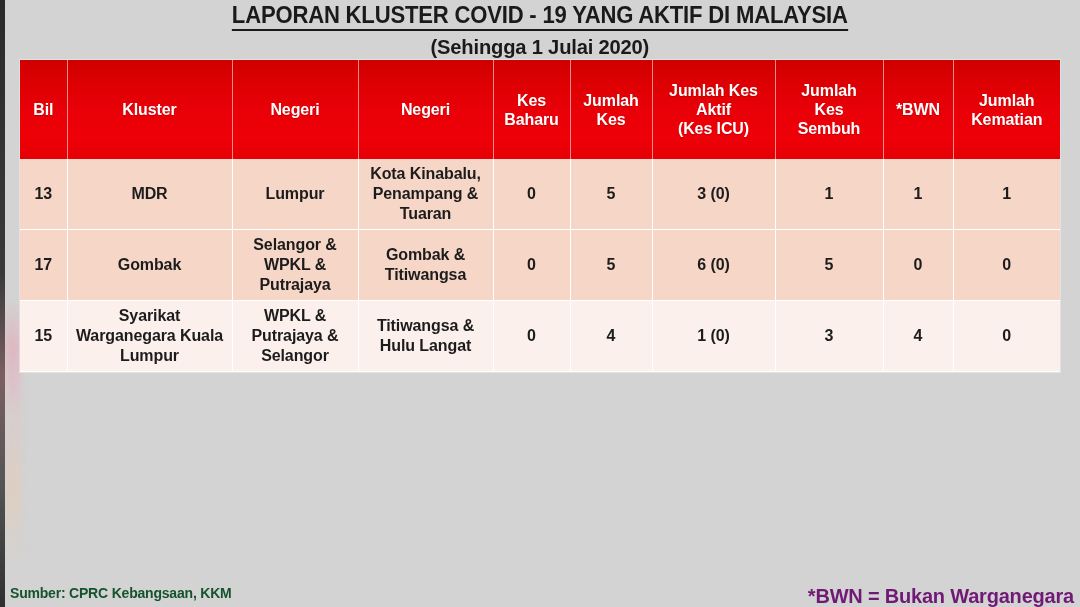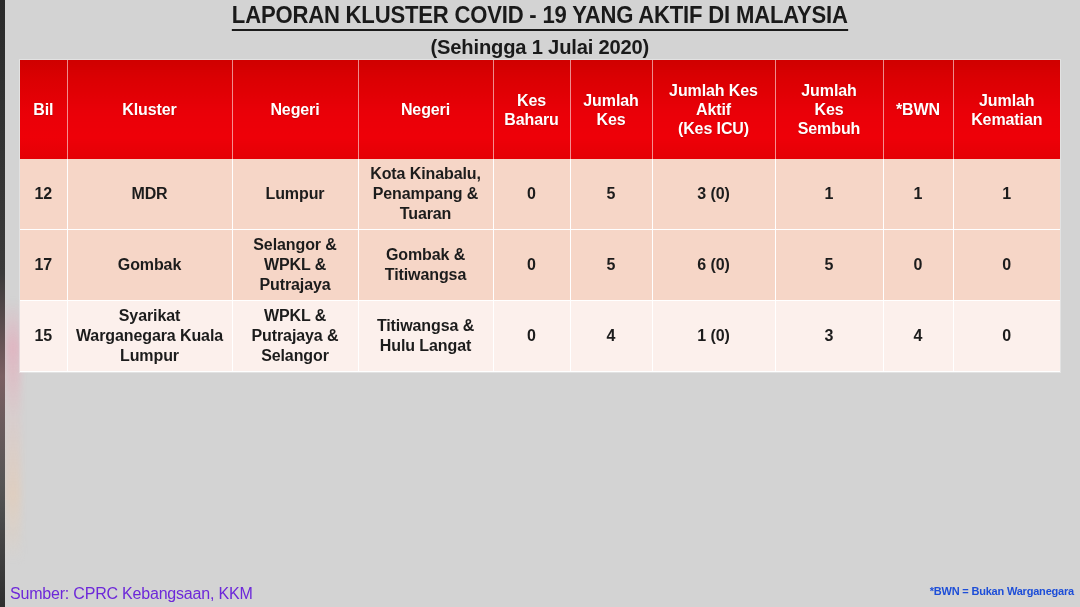--- a/index.html
+++ b/index.html
@@ -129,32 +129,32 @@
     position: absolute;
     left: 0; bottom: 0;
     width: 1080px;
     height: 27px;
     background: #d3d3d3;
     z-index: 5;
   }
   .footer-left {
     position: absolute;
     left: 10px; top: 5px;
-    font-size: 16px;
-    font-weight: normal;
-    color: #6d28d9;
+    font-size: 14px;
+    font-weight: bold;
+    color: #14532d;
     letter-spacing: -0.2px;
     white-space: nowrap;
   }
   .footer-right {
     position: absolute;
     right: 6px; top: 5px;
-    font-size: 11px;
-    font-weight: bold;
-    color: #1d4ed8;
+    font-size: 20px;
+    font-weight: bold;
+    color: #701a75;
     letter-spacing: -0.2px;
     white-space: nowrap;
   }
 </style>
 </head>
 <body>
 
 <div class="edge-strip"></div>
 <div class="bleed"></div>
 
@@ -206,21 +206,21 @@
           </th>
           <th><span>*BWN</span></th>
           <th>
             <span>Jumlah</span><br>
             <span>Kematian</span>
           </th>
         </tr>
       </thead>
       <tbody>
         <tr class="shade-dark">
-          <td>12</td>
+          <td>13</td>
           <td>MDR</td>
           <td>Lumpur</td>
           <td>Kota Kinabalu, Penampang &amp; Tuaran</td>
           <td class="num">0</td>
           <td class="num">5</td>
           <td class="num">3 (0)</td>
           <td class="num">1</td>
           <td class="num">1</td>
           <td class="num">1</td>
         </tr>

